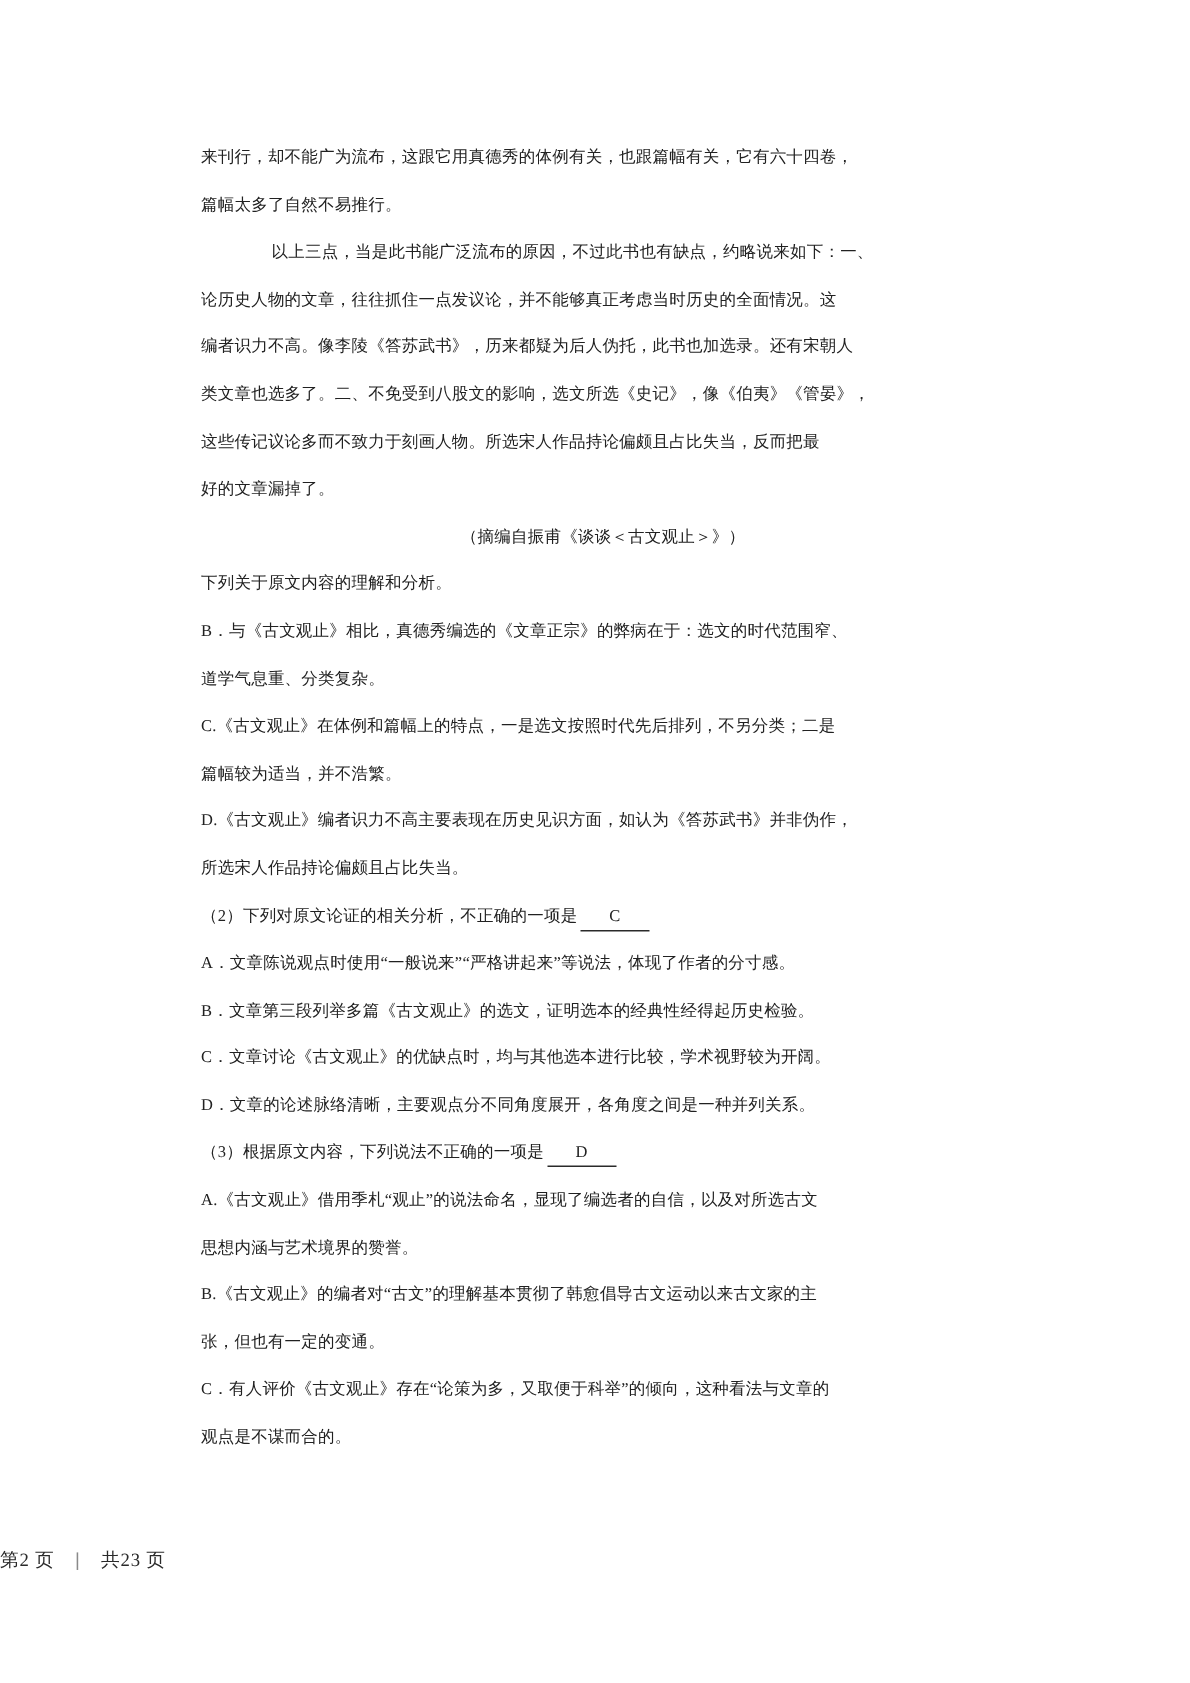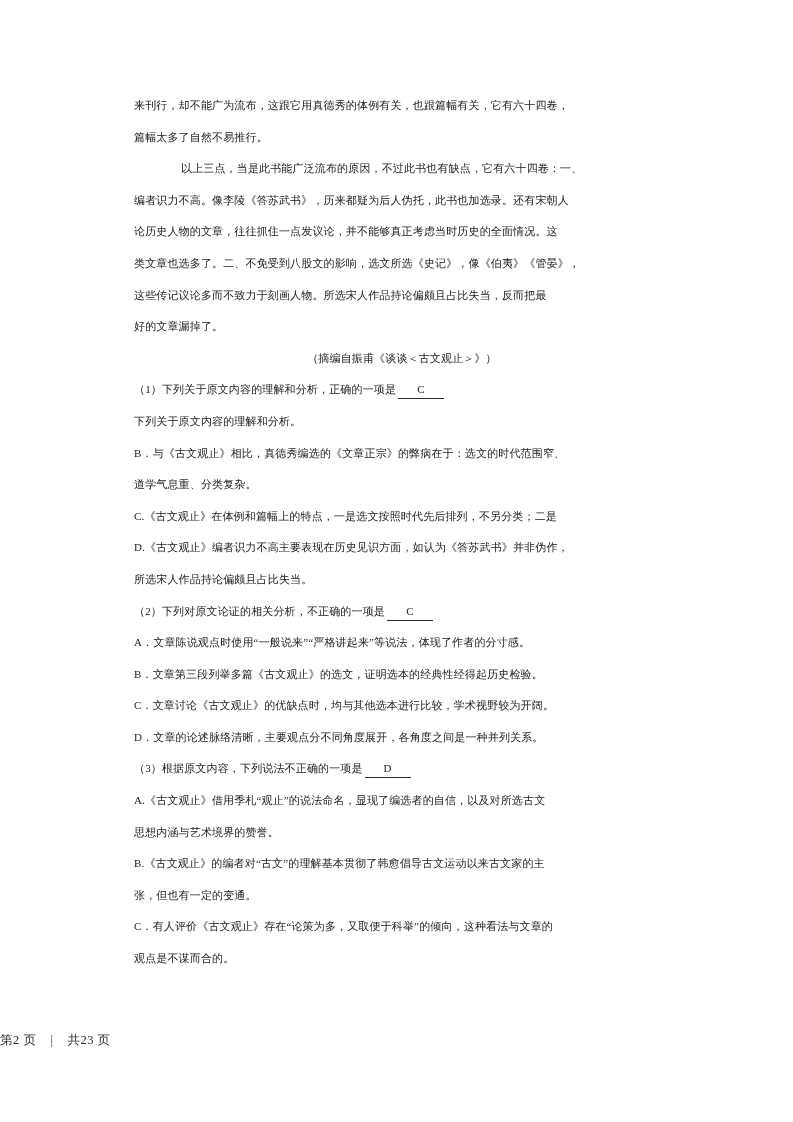--- a/index.html
+++ b/index.html
@@ -57,32 +57,32 @@
   }
 </style>
 </head>
 <body>
 
 <div id="page">
 
   <div id="doc-body">
       <div class="line"><span>来刊行，却不能广为流布，这跟它用真德秀的体例有关，也跟篇幅有关，它有六十四卷，</span></div>
       <div class="line"><span>篇幅太多了自然不易推行。</span></div>
-      <div class="line indent"><span>以上三点，当是此书能广泛流布的原因，不过此书也有缺点，它有六十四卷：一、</span></div>
+      <div class="line indent"><span>以上三点，当是此书能广泛流布的原因，不过此书也有缺点，约略说来如下：一、</span></div>
+      <div class="line"><span>论历史人物的文章，往往抓住一点发议论，并不能够真正考虑当时历史的全面情况。这</span></div>
       <div class="line"><span>编者识力不高。像李陵《答苏武书》，历来都疑为后人伪托，此书也加选录。还有宋朝人</span></div>
-      <div class="line"><span>论历史人物的文章，往往抓住一点发议论，并不能够真正考虑当时历史的全面情况。这</span></div>
       <div class="line"><span>类文章也选多了。二、不免受到八股文的影响，选文所选《史记》，像《伯夷》《管晏》，</span></div>
       <div class="line"><span>这些传记议论多而不致力于刻画人物。所选宋人作品持论偏颇且占比失当，反而把最</span></div>
       <div class="line"><span>好的文章漏掉了。</span></div>
       <div class="line right"><span>（摘编自振甫《谈谈＜古文观止＞》）</span></div>
-      <div class="line"><span>（1）下列关于原文内容的理解和分析，正确的一项是</span><span class="answer-blank">C</span></div>
       <div class="line"><span>下列关于原文内容的理解和分析。</span></div>
       <div class="line"><span>B．与《古文观止》相比，真德秀编选的《文章正宗》的弊病在于：选文的时代范围窄、</span></div>
       <div class="line"><span>道学气息重、分类复杂。</span></div>
       <div class="line"><span>C.《古文观止》在体例和篇幅上的特点，一是选文按照时代先后排列，不另分类；二是</span></div>
+      <div class="line"><span>篇幅较为适当，并不浩繁。</span></div>
       <div class="line"><span>D.《古文观止》编者识力不高主要表现在历史见识方面，如认为《答苏武书》并非伪作，</span></div>
       <div class="line"><span>所选宋人作品持论偏颇且占比失当。</span></div>
       <div class="line"><span>（2）下列对原文论证的相关分析，不正确的一项是</span><span class="answer-blank">C</span></div>
       <div class="line"><span>A．文章陈说观点时使用“一般说来”“严格讲起来”等说法，体现了作者的分寸感。</span></div>
       <div class="line"><span>B．文章第三段列举多篇《古文观止》的选文，证明选本的经典性经得起历史检验。</span></div>
       <div class="line"><span>C．文章讨论《古文观止》的优缺点时，均与其他选本进行比较，学术视野较为开阔。</span></div>
       <div class="line"><span>D．文章的论述脉络清晰，主要观点分不同角度展开，各角度之间是一种并列关系。</span></div>
       <div class="line"><span>（3）根据原文内容，下列说法不正确的一项是</span><span class="answer-blank">D</span></div>
       <div class="line"><span>A.《古文观止》借用季札“观止”的说法命名，显现了编选者的自信，以及对所选古文</span></div>
       <div class="line"><span>思想内涵与艺术境界的赞誉。</span></div>

